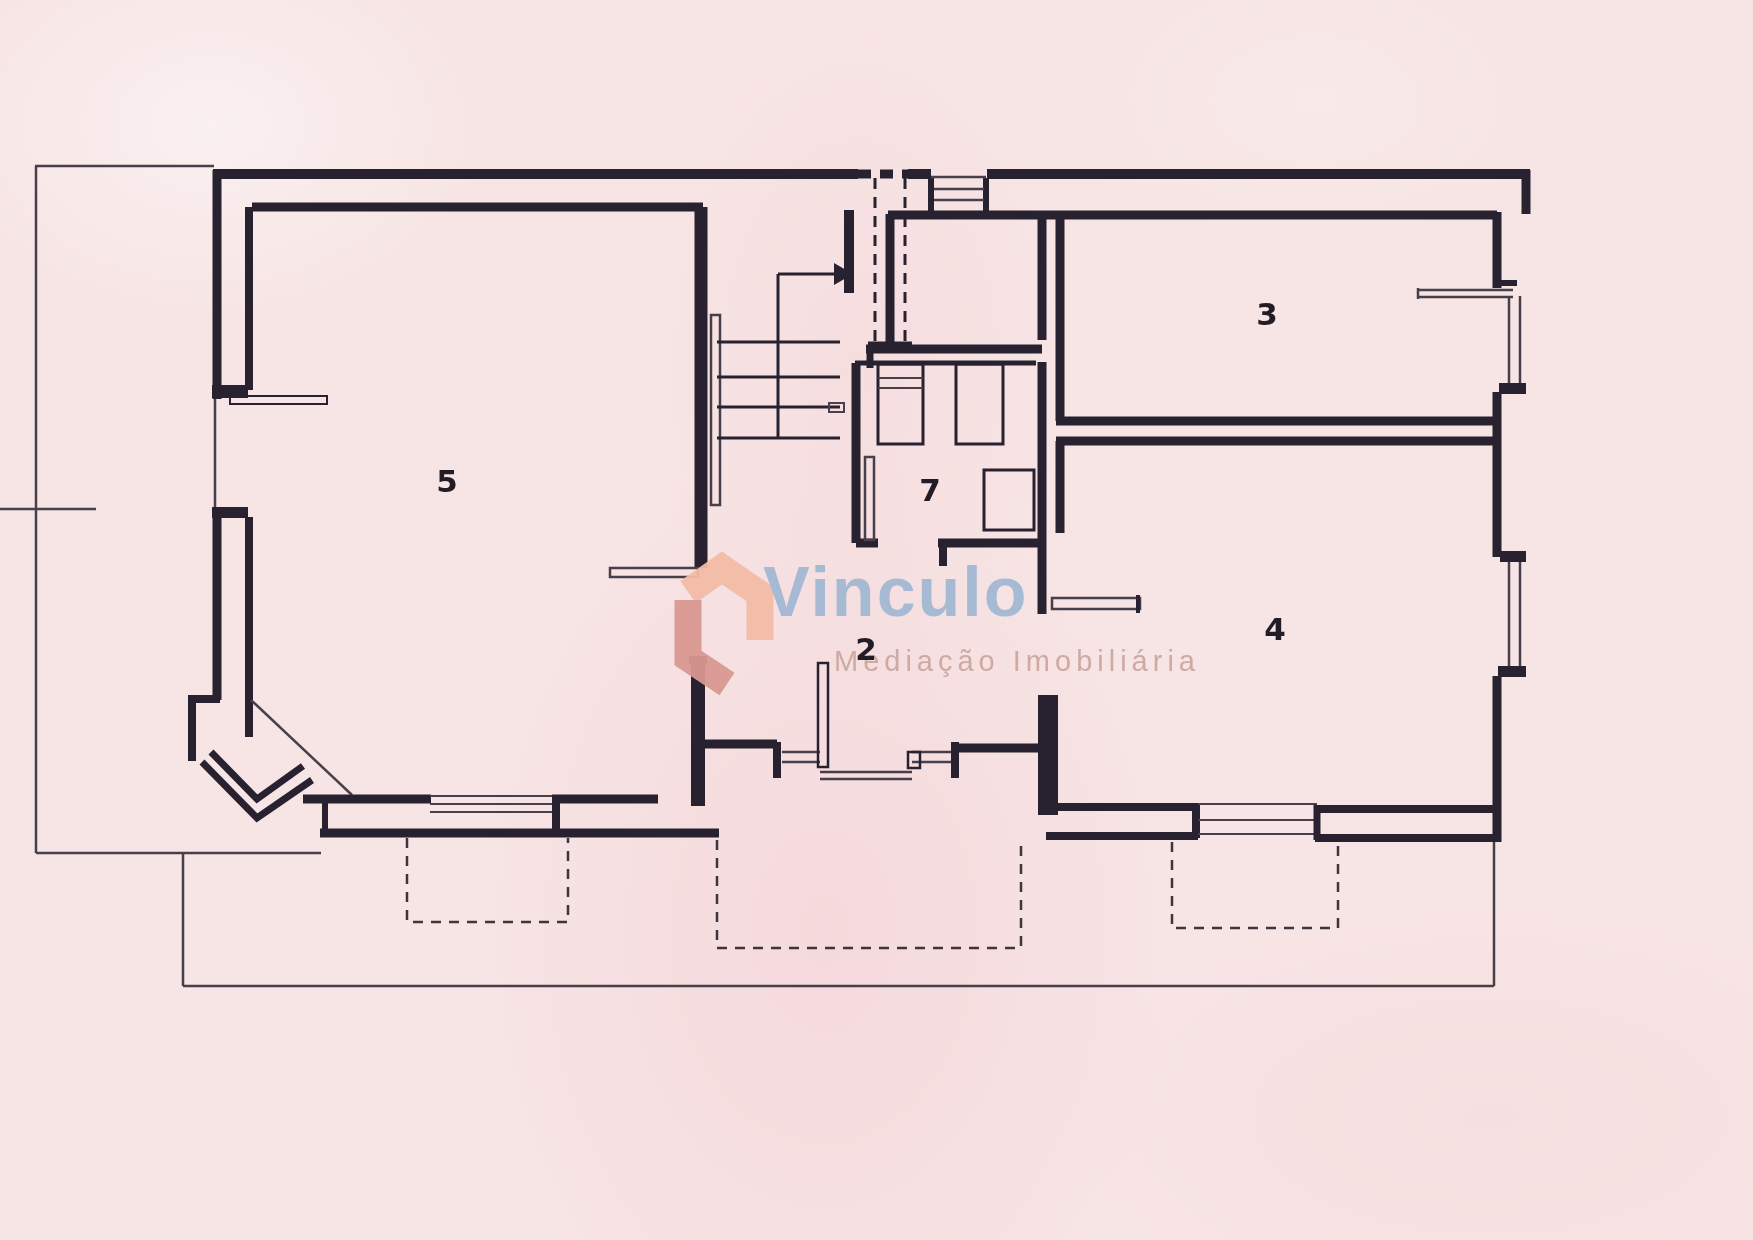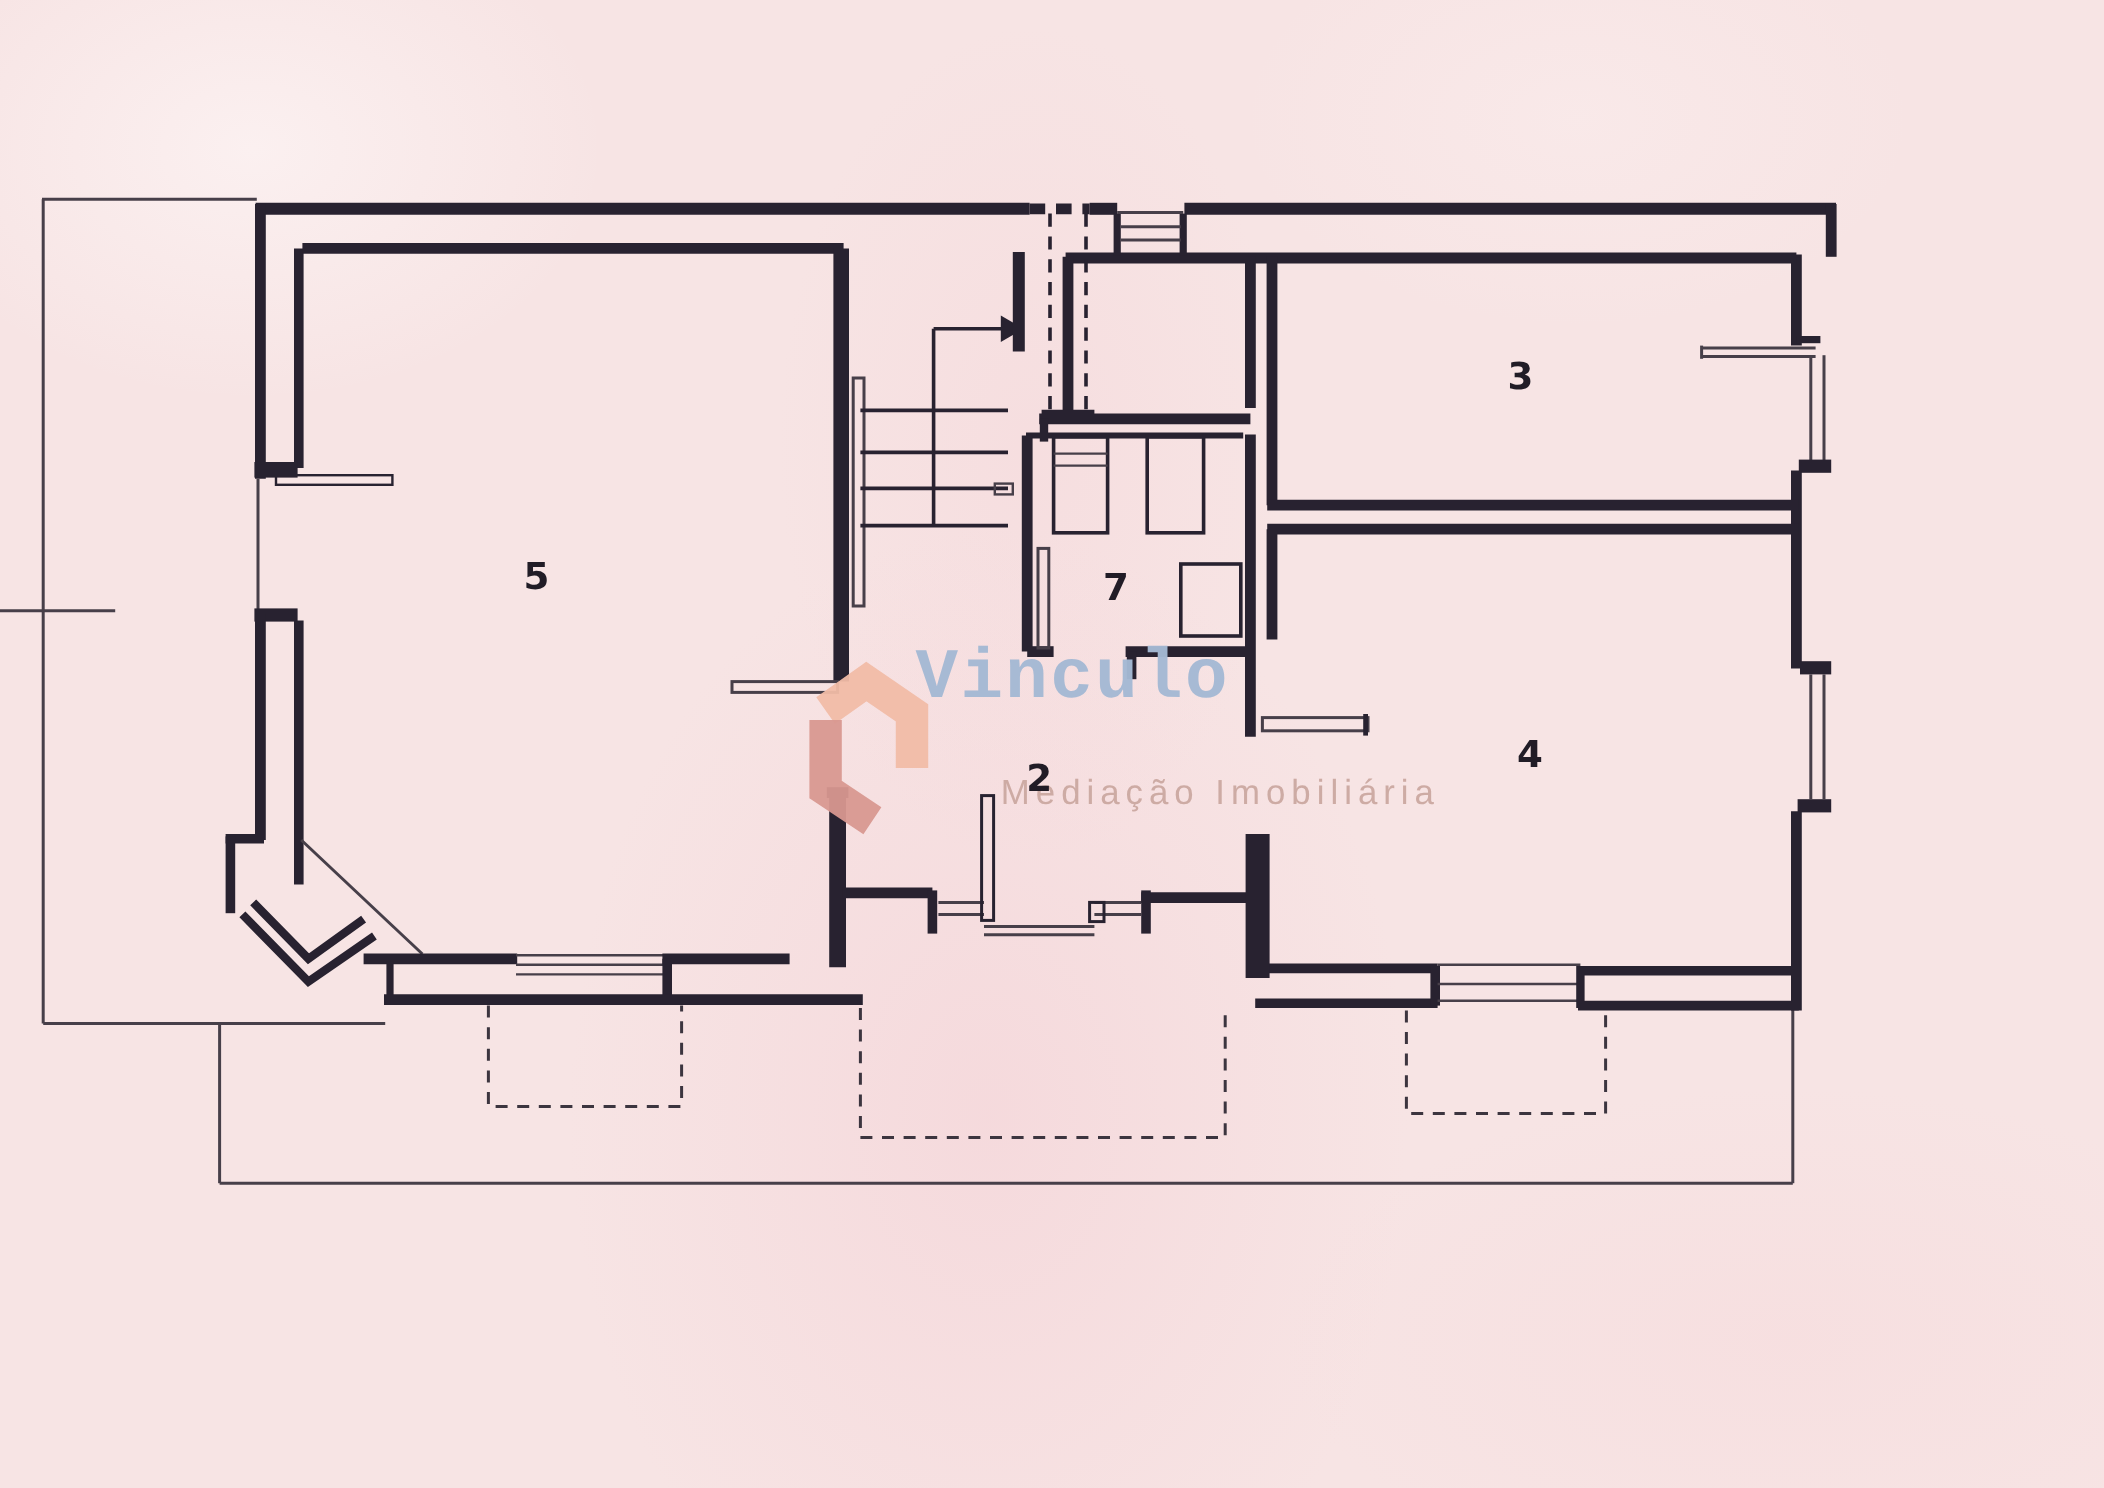--- a/index.html
+++ b/index.html
@@ -19,23 +19,23 @@
       #f7e4e4;
   }
   svg{position:absolute;left:0;top:0;}
   .room-label{
     position:absolute;transform:translate(-50%,-50%);
     font-family:"DejaVu Sans",sans-serif;font-weight:bold;
     font-size:31px;color:#211c26;letter-spacing:0;
   }
   #watermark{position:absolute;left:0;top:0;width:1753px;height:1240px;pointer-events:none;}
   #brand-text{
-    position:absolute;left:763px;top:532px;
-    font-family:Liberation Mono, monospace;font-weight:bold;
-    font-size:59px;letter-spacing:2px;color:rgba(164,185,212,.97);
+    position:absolute;left:763px;top:552px;
+    font-family:Liberation Sans, sans-serif;font-weight:bold;
+    font-size:70px;letter-spacing:2px;color:rgba(164,185,212,.97);
   }
   #tagline-text{
     position:absolute;left:834px;top:645px;
     font-family:"Liberation Sans",sans-serif;font-weight:normal;
     font-size:29px;letter-spacing:5px;color:rgba(202,168,160,.95);
   }
 </style>
 </head>
 <body>
 

